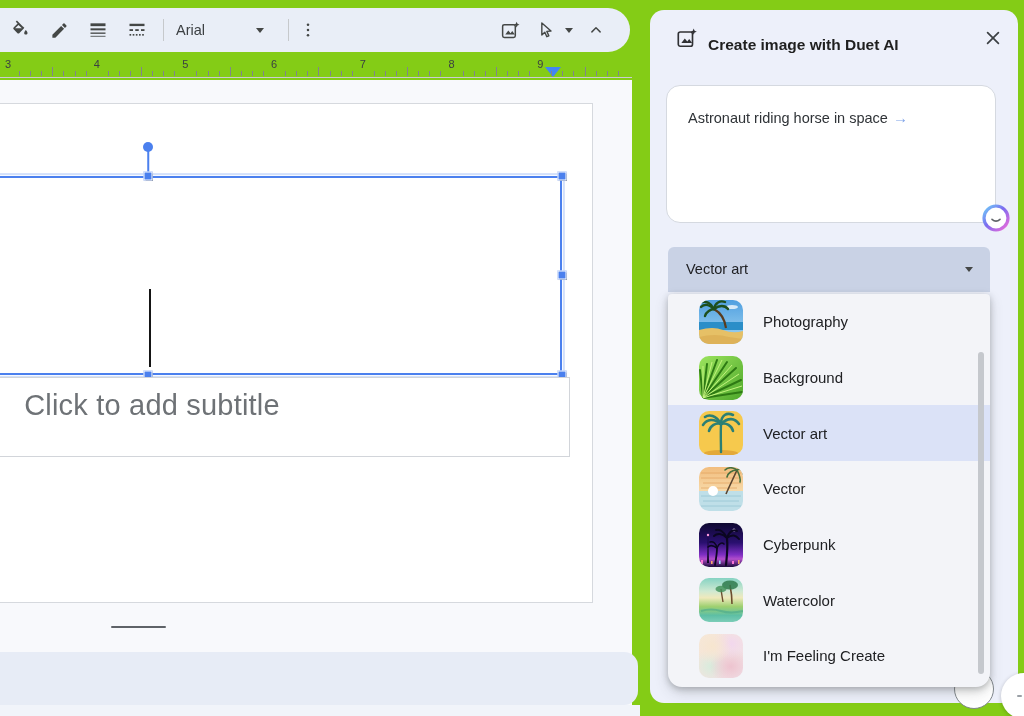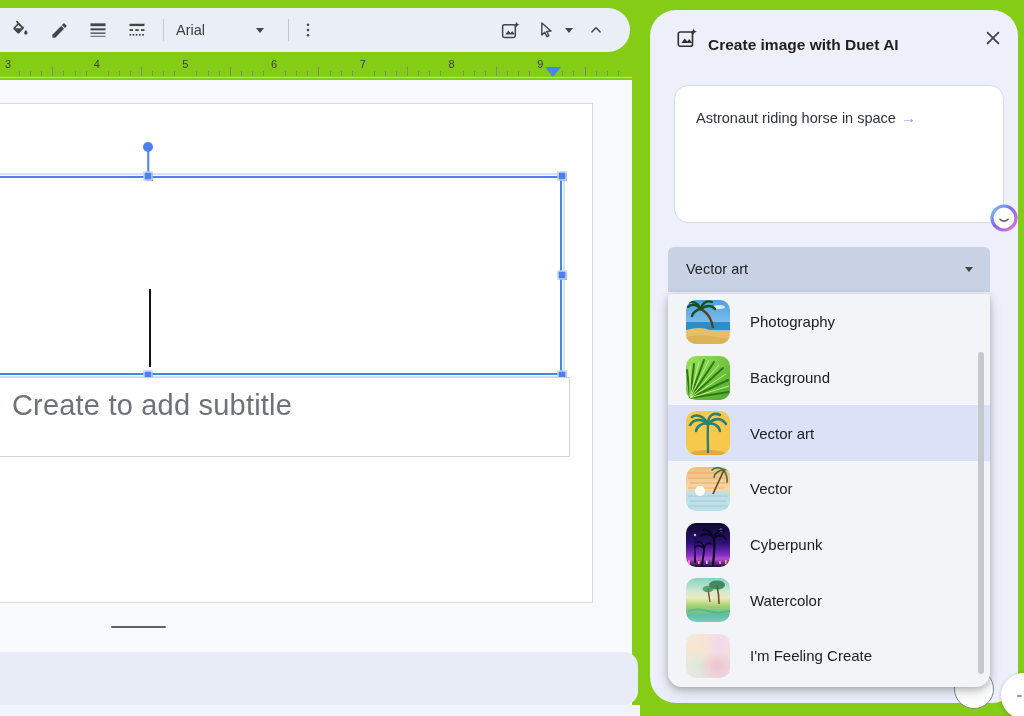--- a/index.html
+++ b/index.html
@@ -40,41 +40,41 @@
   .subtitlebox { position:absolute; left:-266px; top:297px; width:836px; height:80px;
                  border:1px solid #d2d5da; background:#fff; display:flex; justify-content:center; }
   .subtitle-text { margin-top:11px; font-size:29px; color:var(--placeholder-gray,#6e7276); letter-spacing:.2px; white-space:nowrap; }
   .notes-divider { position:absolute; left:111px; top:546px; width:55px; height:2px; background:#5f6368; border-radius:2px; }
   .notes-bar { position:absolute; left:-20px; top:572px; width:658px; height:53px;
                background:var(--notes-bar-bg,#e7ecf6); border-radius:0 14px 14px 14px; }
   .below-strip { position:absolute; left:0; top:625px; width:640px; height:11px; background:#f1f4fa; }
 
   
   .panel { position:absolute; left:650px; top:10px; width:368px; height:693px;
-           background:var(--panel-bg,#edf0fa); border-radius:26px; }
+           background:var(--panel-bg,#edf0fa); border-radius:14px; }
   .panel-title { position:absolute; left:58px; top:26px; font-size:15.5px; font-weight:bold; color:var(--text-primary,#1f1f1f); }
   .panel-icon { position:absolute; left:26px; top:17px; width:22px; height:22px; }
   .close-btn { position:absolute; left:330px; top:15px; width:26px; height:26px; display:flex; align-items:center; justify-content:center; border-radius:50%; }
 
-  .prompt-box { position:absolute; left:24px; top:75px; width:330px; height:138px; background:#fff;
+  .prompt-box { position:absolute; left:16px; top:75px; width:330px; height:138px; background:#fff;
                 border:1px solid #d5d9e0; border-radius:14px; }
   .prompt-text { position:absolute; left:21px; top:23px; font-size:14.5px; color:#2f3337; }
   .prompt-arrow { color:#7fa3e8; font-size:15px; margin-left:5px; }
   .duet-logo { position:absolute; left:314px; top:117px; width:30px; height:30px; }
 
   .style-select { position:absolute; left:18px; top:237px; width:322px; height:45px;
                   background:var(--select-bg,#c9d2e5); border-radius:6px 6px 0 0; }
   .style-select-label { position:absolute; left:18px; top:14px; font-size:14.5px; color:#202124; }
   .select-caret { position:absolute; right:17px; top:20px; }
 
   .style-menu { position:absolute; left:18px; top:284px; width:322px; height:393px;
                 background:var(--menu-bg,#f3f4f8); border-radius:4px 4px 14px 14px;
                 box-shadow:0 2px 6px rgba(60,64,67,.3), 0 6px 14px rgba(60,64,67,.18);
                 z-index:30; overflow:hidden; display:flex; flex-direction:column; }
-  .style-row { height:55.7px; flex:0 0 55.7px; display:flex; align-items:center; padding-left:18px; gap:20px; }
+  .style-row { height:55.7px; flex:0 0 55.7px; display:flex; align-items:center; padding-left:31px; gap:20px; }
   .style-row.selected { background:var(--menu-highlight,#dbe2f7); }
   .thumb { width:44px; height:44px; border-radius:10px; overflow:hidden; position:relative; flex:0 0 44px; }
   .thumb svg { position:absolute; inset:0; width:100%; height:100%; }
   .style-label { font-size:15px; color:#202124; }
   .menu-scrollbar { position:absolute; left:310px; top:58px; width:6px; height:322px; background:#c5c8cd; border-radius:3px; z-index:31; }
   .thumb--lucky { background:
       radial-gradient(28px 24px at 30% 28%, #f7e6cf 0%, rgba(247,230,207,0) 70%),
       radial-gradient(26px 22px at 72% 22%, #f2d7ee 0%, rgba(242,215,238,0) 70%),
       radial-gradient(30px 26px at 72% 74%, #edc3cf 0%, rgba(237,195,207,0) 70%),
       radial-gradient(26px 24px at 26% 74%, #d8ecdc 0%, rgba(216,236,220,0) 70%),
@@ -231,21 +231,21 @@
     <div class="rot-line" style="left:148px; top:71px; height:25px;"></div>
     <div class="rot-dot" style="left:148px; top:67px;"></div>
     <div class="handle" style="left:148px; top:96px;"></div>
     <div class="handle" style="left:562px; top:96px;"></div>
     <div class="handle" style="left:562px; top:195px;"></div>
     <div class="handle" style="left:562px; top:295px;"></div>
     <div class="handle" style="left:148px; top:295px;"></div>
     <div class="text-cursor"></div>
 
     <div class="subtitlebox">
-      <span class="subtitle-text">Create to add subtitle</span>
+      <span class="subtitle-text">Click to add subtitle</span>
     </div>
 
     <div class="notes-divider"></div>
     <div class="notes-bar"></div>
     <div class="below-strip"></div>
   </div>
 
   <aside class="panel">
     <div class="panel-icon">
       <svg class="icon" width="22" height="22" viewBox="0 0 24 24">

